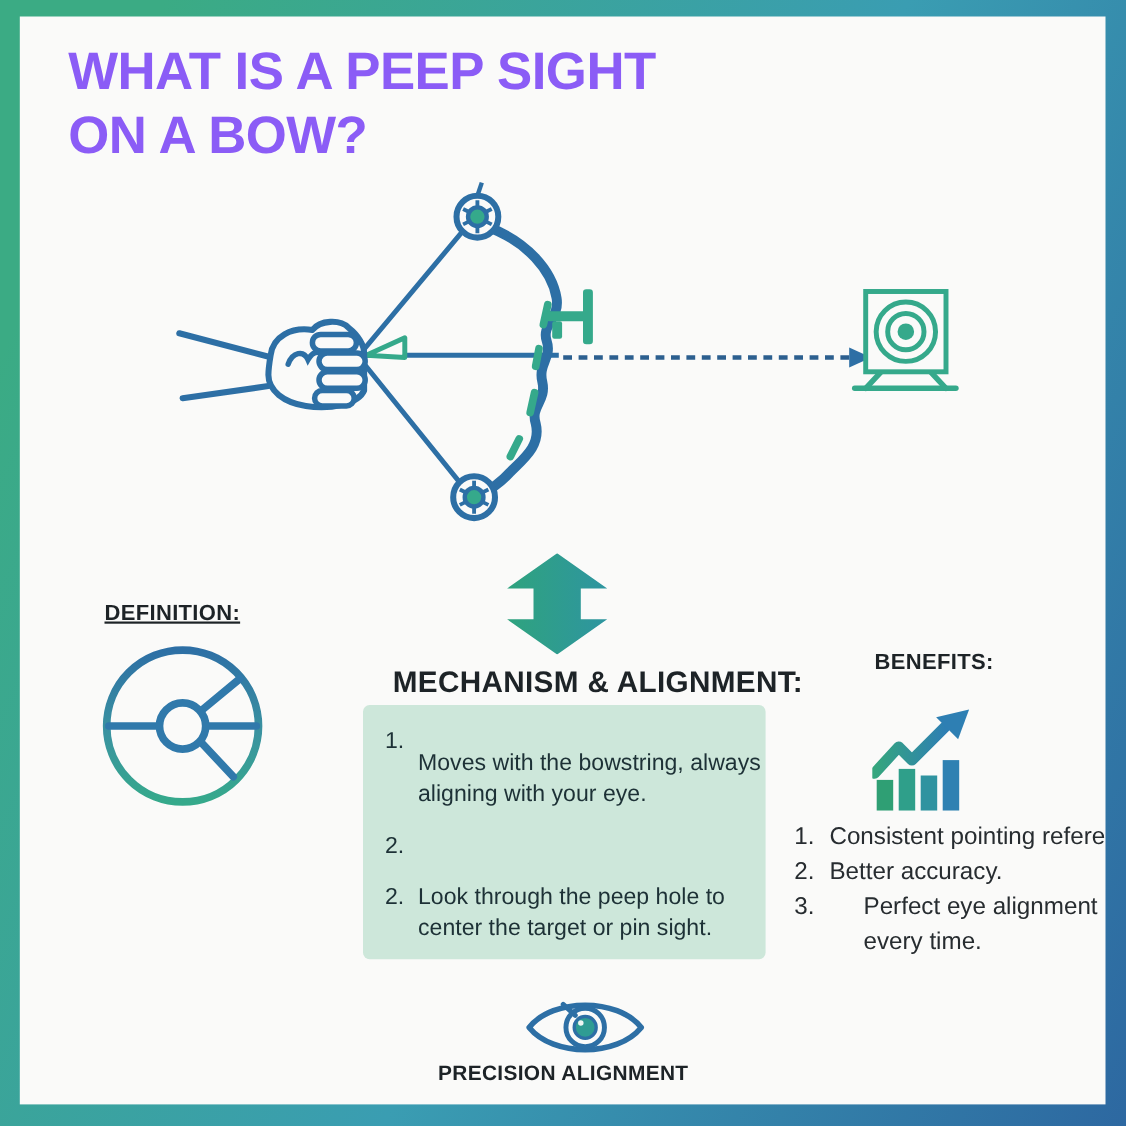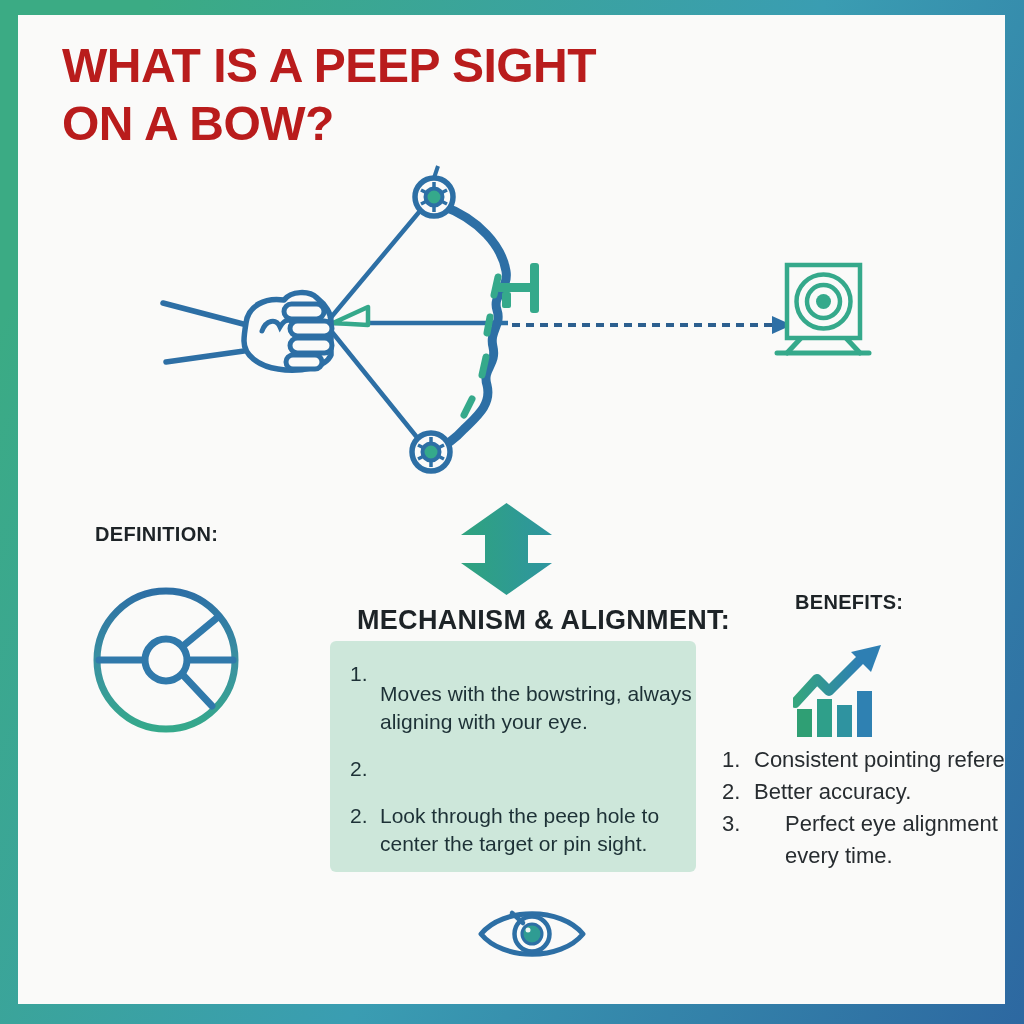--- a/index.html
+++ b/index.html
@@ -9,26 +9,26 @@
     background:linear-gradient(115deg,#3bab84 0%,#3bab84 10%,#3a9db2 55%,#2d68a1 100%);
     font-family:"Liberation Sans",sans-serif;
   }
   .canvas{
     position:absolute;top:15px;left:18px;right:19px;bottom:20px;
     background:#fafaf9;overflow:hidden;
   }
   .abs{position:absolute;}
   .title{
     left:44px;top:22px;width:700px;
-    font-size:48px;line-height:58px;font-weight:800;color:#b91c1c;letter-spacing:-0.5px;
+    font-size:48px;line-height:58px;font-weight:800;color:#8b5cf6;letter-spacing:-0.5px;
   }
   .sec-heading{
     font-size:20px;font-weight:700;color:#1d2327;letter-spacing:0.3px;
   }
-  .def-heading{left:77px;top:508px;}
+  .def-heading{left:77px;top:532px;text-decoration:underline;}
   .mech-heading{left:339px;top:590px;font-size:27px;}
   .ben-heading{left:777px;top:576px;}
   .def-body{
     left:44px;top:742px;width:242px;
     font-size:22px;line-height:30px;color:#272c30;
   }
   .mech-box{
     left:312px;top:626px;width:366px;height:231px;
     background:#cde7da;border-radius:6px;
     padding:19px 0 0 20px;
@@ -219,15 +219,16 @@
     </div>
 
     <svg class="abs" style="left:458px;top:885px;" width="112" height="68" viewBox="0 0 112 68">
       <path d="M5,34 C27,7 85,7 107,34 C85,61 27,61 5,34 Z" fill="none" stroke="#2d6fa5" stroke-width="5" stroke-linejoin="round"></path>
       <line x1="36" y1="13" x2="47" y2="23" stroke="#2d6fa5" stroke-width="4.5" stroke-linecap="round"></line>
       <circle cx="56" cy="34" r="17.5" fill="none" stroke="#2d6fa5" stroke-width="4.5"></circle>
       <circle cx="56" cy="34" r="10" fill="#2f9c93" stroke="#2d6fa5" stroke-width="3"></circle>
       <circle cx="52" cy="30" r="2.5" fill="#eef6f3"></circle>
     </svg>
 
+    <div class="abs caption">PRECISION ALIGNMENT</div>
 
   </div>
 </div>
 
 </body></html>

